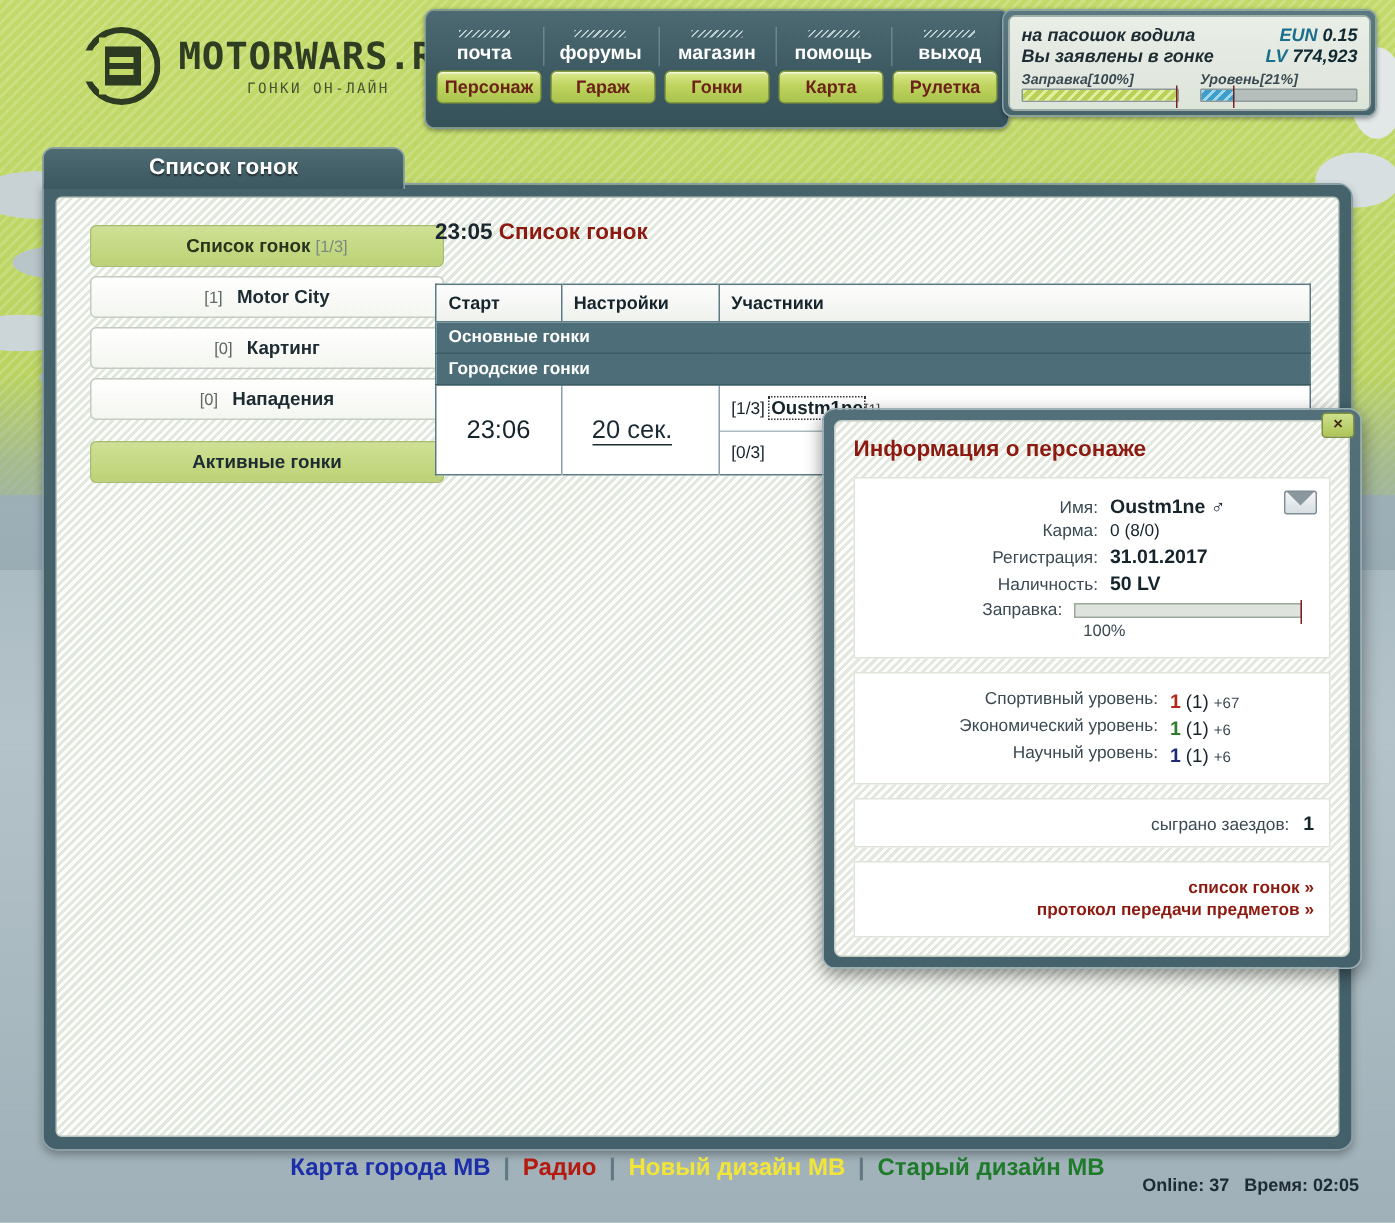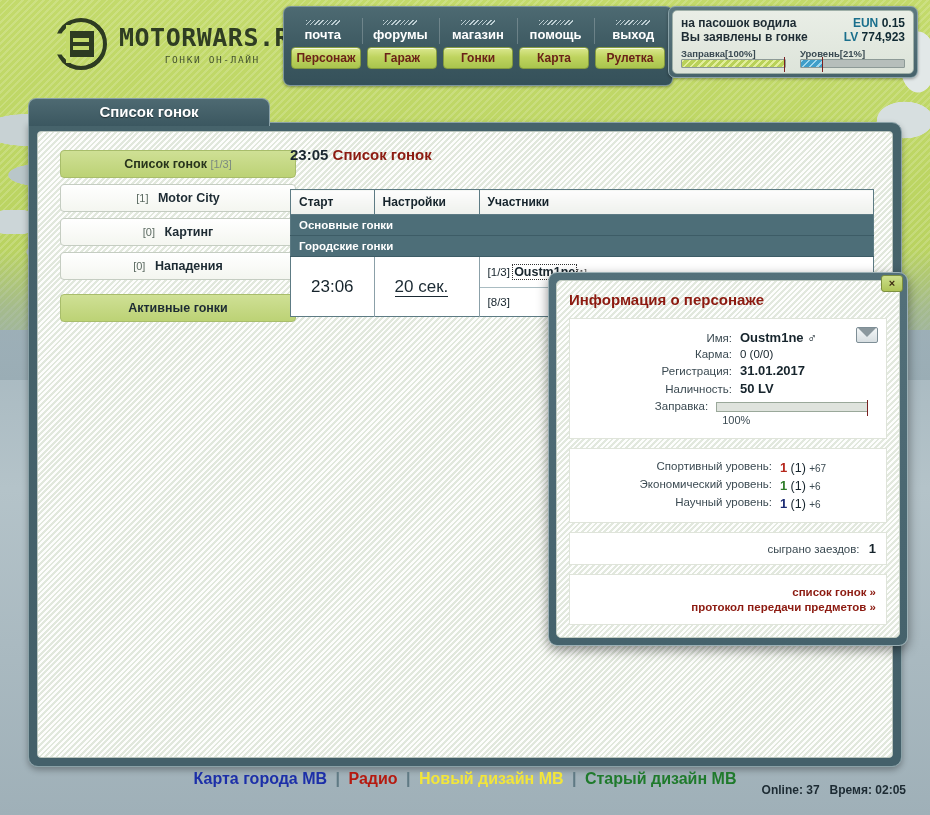--- a/index.html
+++ b/index.html
@@ -96,20 +96,21 @@
     font-weight:bold; font-size:12px; color:#6b2218;
     background:linear-gradient(180deg,#dbe88f 0%,#bfd45f 45%,#a9c44d 100%);
     border:1px solid #849b3f; border-radius:4px; cursor:pointer;
     box-shadow:inset 0 1px 0 rgba(255,255,255,.7);
   }
   #statuspanel{
     position:absolute; left:668px; top:6px; width:250px; height:72px;
     background:linear-gradient(180deg,#5c7880 0%,#47636b 100%);
     border:1px solid #8ba3a9; border-radius:7px; padding:3px;
     box-shadow:0 1px 3px rgba(0,0,0,.35);
+    font-style:italic;
   }
   #statusinner{
     background:linear-gradient(180deg,#e9eee6 0%,#dde4da 100%);
     border:1px solid #9fb0a8; border-radius:5px; height:100%; padding:5px 8px;
   }
   .st-row{ display:flex; justify-content:space-between; font-weight:bold; font-size:12px; color:#1d2b33; }
   .st-row .cur{ color:#1a6f8c; }
   .st-row .cur b{ color:#102a33; }
   .bars{ display:flex; gap:14px; margin-top:4px; }
   .barwrap{ flex:1; }
@@ -397,21 +398,21 @@
             <td class="cell">23:06</td>
             <td class="cell">
               <a class="dashed" href="#">20 сек.</a>
             </td>
             <td class="partic">
               <div class="part-row">
                 <span>[1/3]</span>
                 <span class="pname">Oustm1ne</span><span class="small">[1]</span>
               </div>
               <div class="part-row">
-                <span>[8/3]</span>
+                <span>[0/3]</span>
               </div>
             </td>
           </tr>
         </tbody>
       </table>
     </div>
 
   </div>
 </div>
 
@@ -421,21 +422,21 @@
     <div id="dlg-title">Информация о персонаже</div>
 
     <div class="dlg-box">
       <div class="mail-icon"></div>
       <div class="dlg-row">
         <div class="dlg-lbl">Имя:</div>
         <div class="dlg-val">Oustm1ne ♂</div>
       </div>
       <div class="dlg-row">
         <div class="dlg-lbl">Карма:</div>
-        <div class="dlg-val norm">0 (0/0)</div>
+        <div class="dlg-val norm">0 (8/0)</div>
       </div>
       <div class="dlg-row">
         <div class="dlg-lbl">Регистрация:</div>
         <div class="dlg-val">31.01.2017</div>
       </div>
       <div class="dlg-row">
         <div class="dlg-lbl">Наличность:</div>
         <div class="dlg-val">50 LV</div>
       </div>
       <div class="dlg-row">

